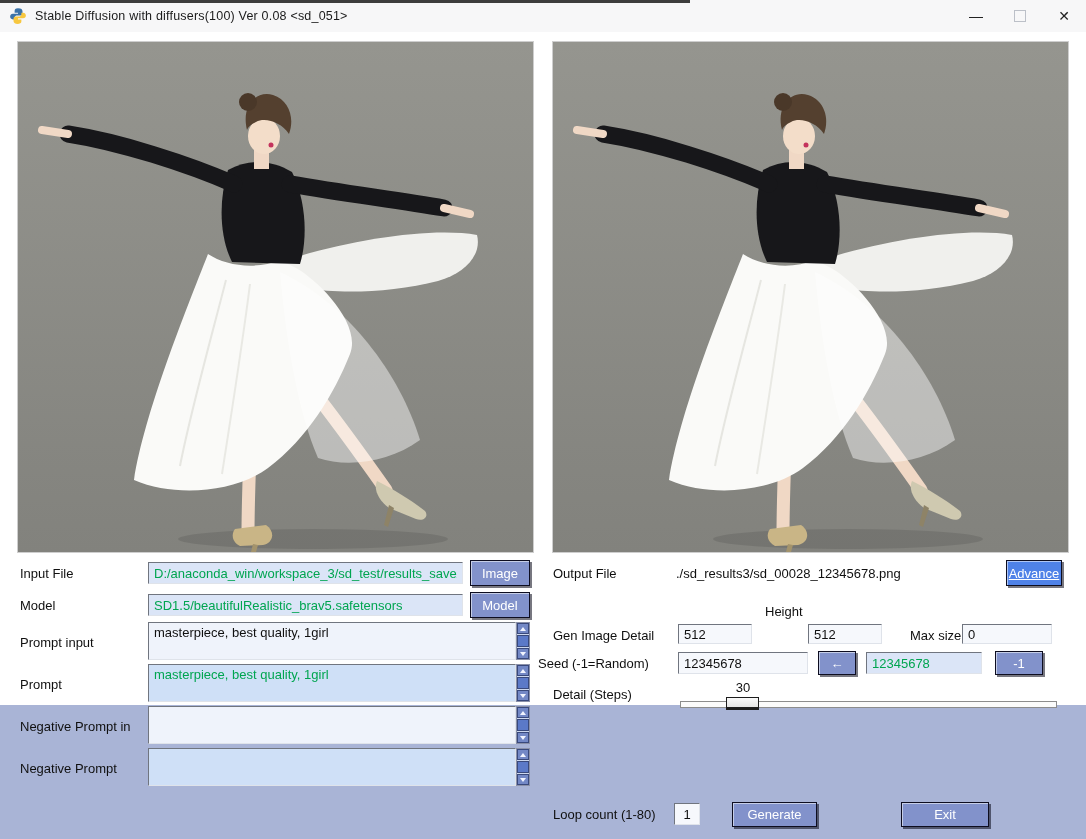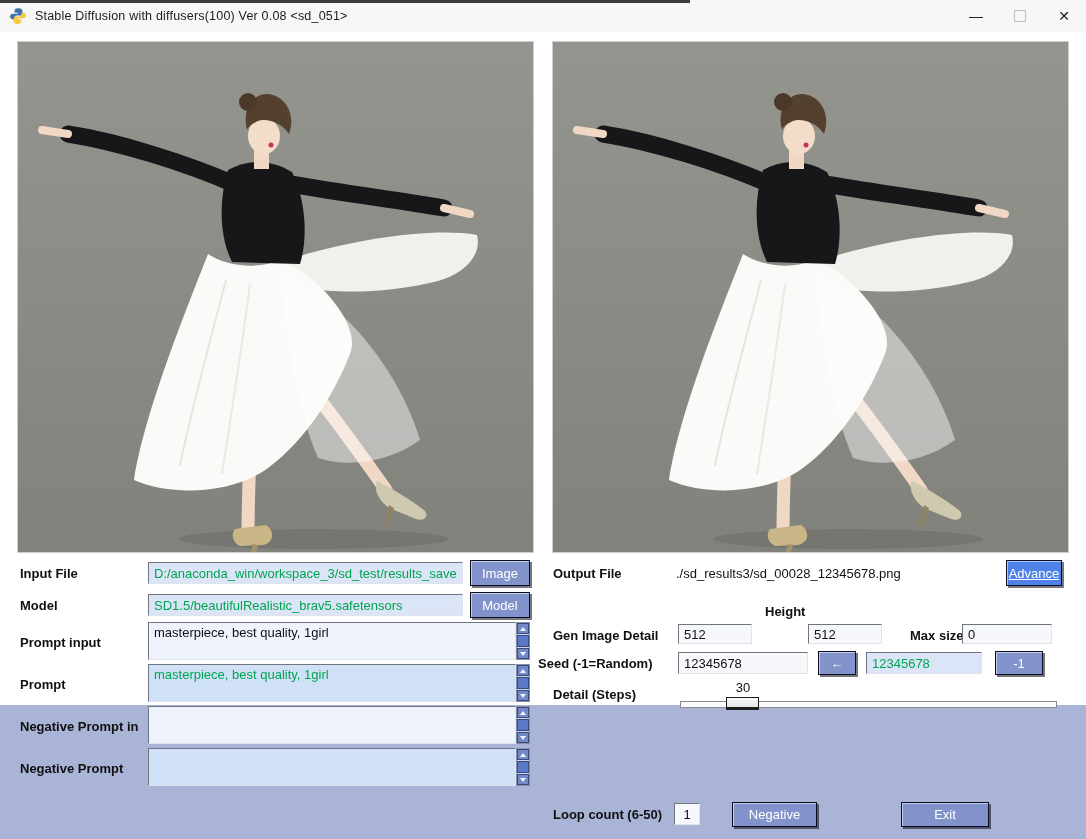--- a/index.html
+++ b/index.html
@@ -14,21 +14,21 @@
   .win-controls{position:absolute;right:0;top:0;height:32px;display:flex;}
   .wc{width:44px;height:32px;display:flex;align-items:center;justify-content:center;font-size:13px;color:#333;cursor:default;}
   .wc.min{font-size:14px;color:#222;}
   .max-box{width:10px;height:10px;border:1px solid #bcc0c8;display:inline-block;}
   .wc.close{font-size:14px;color:#222;}
 
   
   .bodyarea{position:absolute;left:0;top:32px;width:1086px;height:807px;}
   .photo{position:absolute;width:515px;height:510px;outline:1px solid rgba(60,60,60,.25);}
 
-  .lbl{position:absolute;font-size:13px;color:#101010;white-space:nowrap;font-weight:bold;}
+  .lbl{position:absolute;font-size:13px;color:#101010;white-space:nowrap;}
   .val{position:absolute;font-size:13px;color:#101010;white-space:nowrap;}
 
   .entry{position:absolute;box-sizing:border-box;font-family:"Liberation Sans",sans-serif;font-size:13px;
          background:#f6f8fc;border:1px solid #70757f;border-bottom-color:#dfe3ea;border-right-color:#dfe3ea;
          padding:1px 5px;color:#101010;outline:none;}
   .entry.blue{background:#dbe5f7;}
   .entry.green{color:#00a550;}
 
   .ta{position:absolute;box-sizing:border-box;resize:none;overflow:hidden;font-family:"Liberation Sans",sans-serif;
       font-size:13px;background:#eff3fb;border:1px solid #70757f;border-bottom-color:#dfe3ea;border-right-color:#dfe3ea;
@@ -184,19 +184,19 @@
     <input class="entry" style="left: 678px; top: 620px; width: 130px; height: 22px;" type="text" value="12345678">
     <div class="btn" style="left:818px;top:619px;width:38px;height:24px">←</div>
     <input class="entry blue green" style="left: 866px; top: 620px; width: 116px; height: 22px;" type="text" value="12345678">
     <div class="btn" style="left:995px;top:619px;width:48px;height:24px">-1</div>
 
     <div class="lbl" style="left:553px;top:655px">Detail (Steps)</div>
     <div class="slider-value" style="left:703px;top:648px;width:80px">30</div>
     <div class="slider-track" style="left:680px;top:669px;width:377px;height:7px"></div>
     <div class="slider-handle" style="left:726px;top:665px;width:33px;height:13px"></div>
 
-    <div class="lbl" style="left:553px;top:775px">Loop count (6-50)</div>
+    <div class="lbl" style="left:553px;top:775px">Loop count (1-80)</div>
     <input class="entry" style="left: 674px; top: 771px; width: 26px; height: 22px; text-align: center;" type="text" value="1">
-    <div class="btn" style="left:732px;top:770px;width:85px;height:25px">Negative</div>
+    <div class="btn" style="left:732px;top:770px;width:85px;height:25px">Generate</div>
     <div class="btn" style="left:901px;top:770px;width:88px;height:25px">Exit</div>
 
   </div>
 </div>
 
 </body></html>

